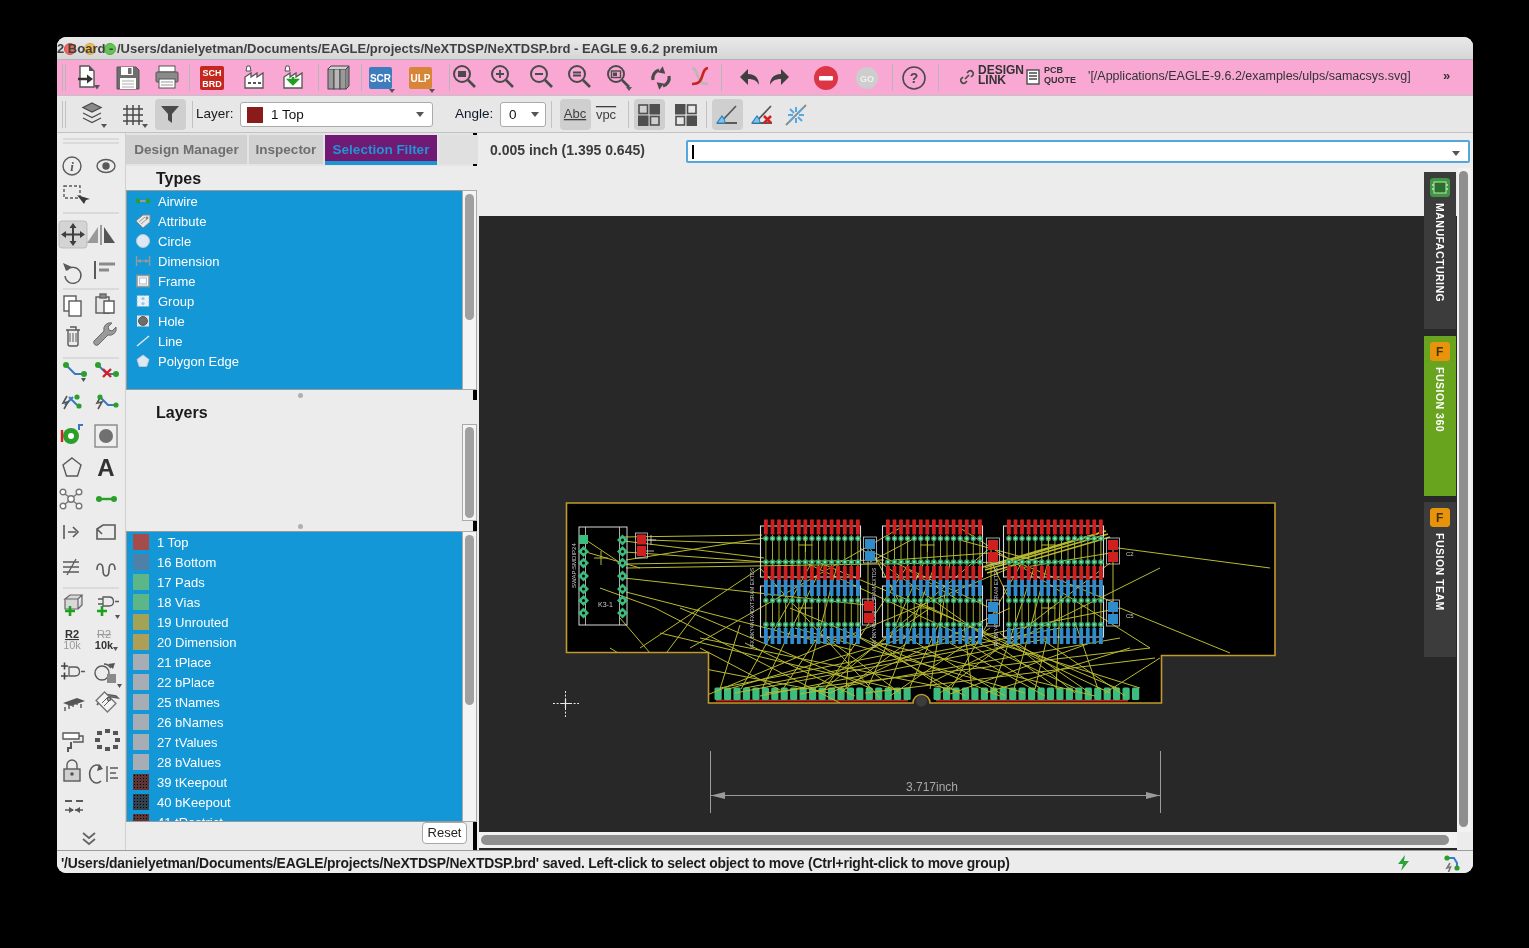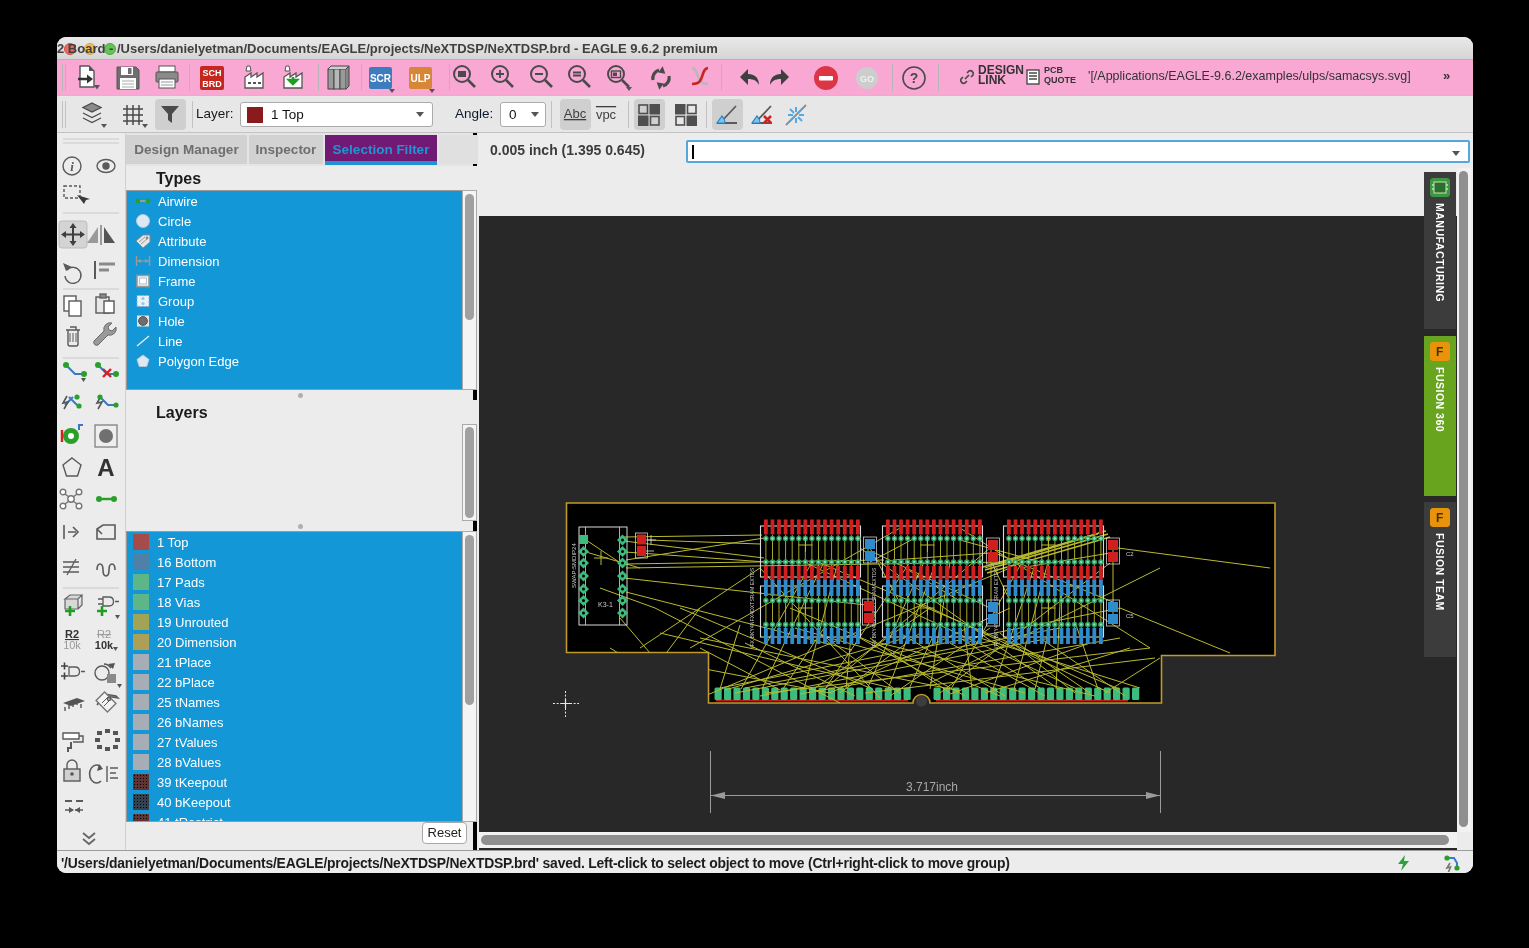--- a/index.html
+++ b/index.html
@@ -393,31 +393,31 @@
         <div class="trow">
           <svg width="16" height="16" viewBox="0 0 16 16">
             <circle cx="3" cy="8" r="2.4" fill="#2aa02a"></circle>
             <rect x="5" y="7" width="6" height="2" fill="#9a9a9a"></rect>
             <circle cx="13" cy="8" r="2.4" fill="#2aa02a"></circle>
           </svg>
           <span>Airwire</span>
         </div>
 <div class="trow">
           <svg width="16" height="16" viewBox="0 0 16 16">
-            <circle cx="8" cy="8" r="6.5" fill="#dce8f4" stroke="#b8c8d8"></circle>
-          </svg>
-          <span>Circle</span>
-        </div>
-<div class="trow">
-          <svg width="16" height="16" viewBox="0 0 16 16">
             <path d="M1,8 l7,-6 h7 v7 l-7,6 Z" fill="#e8e8e8" stroke="#888"></path>
             <circle cx="12" cy="5" r="1.4" fill="#888"></circle>
             <path d="M4,9 l6,-5 M6,11 l6,-5" stroke="#999" stroke-width="1"></path>
           </svg>
           <span>Attribute</span>
+        </div>
+<div class="trow">
+          <svg width="16" height="16" viewBox="0 0 16 16">
+            <circle cx="8" cy="8" r="6.5" fill="#dce8f4" stroke="#b8c8d8"></circle>
+          </svg>
+          <span>Circle</span>
         </div>
 <div class="trow">
           <svg width="16" height="16" viewBox="0 0 16 16">
             <path d="M1.5,3 v10 M14.5,3 v10" stroke="#999" stroke-width="1.4"></path>
             <path d="M2,8 h12" stroke="#999" stroke-width="1.2"></path>
             <path d="M2,8 l4,-2 v4 Z M14,8 l-4,-2 v4 Z" fill="#999"></path>
           </svg>
           <span>Dimension</span>
         </div>
 <div class="trow">

